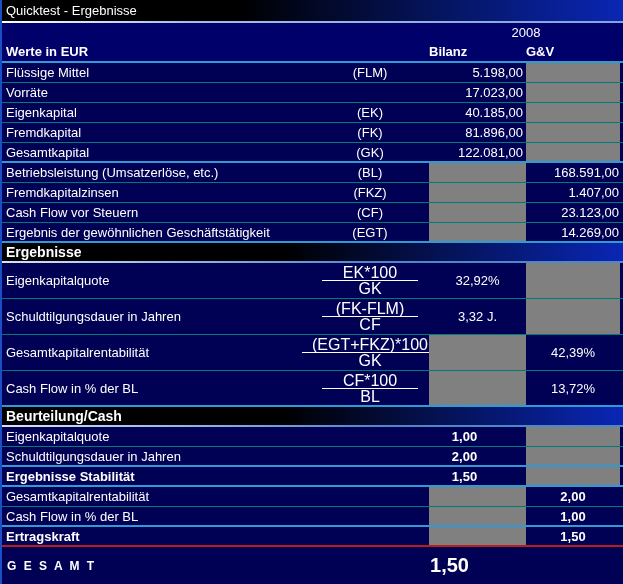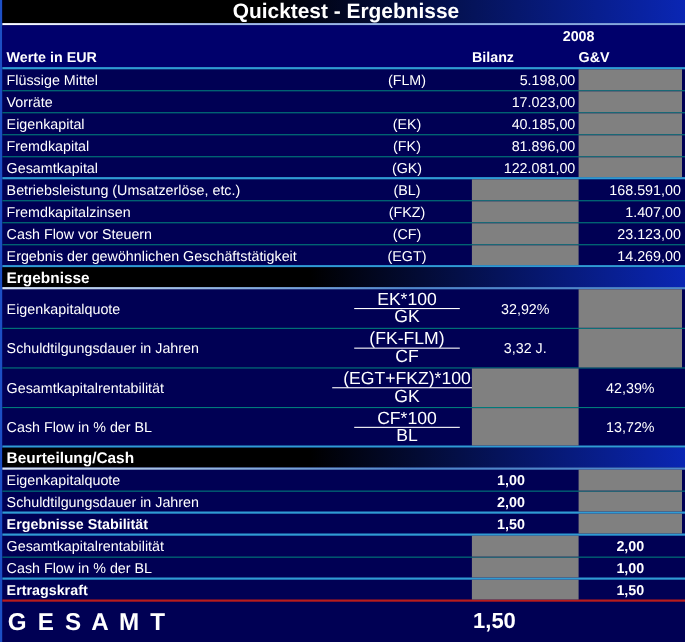--- a/index.html
+++ b/index.html
@@ -6,23 +6,22 @@
   .app{
     width:623px;height:584px;box-sizing:border-box;
     background:#000054;color:#fff;
     font-family:"Liberation Sans",sans-serif;font-size:13px;
     display:flex;flex-direction:column;overflow:hidden;
     border-left:2px solid #1c4fc4;
   }
   
   .titlebar{
     height:21px;flex:0 0 21px;display:flex;align-items:center;padding-left:4px;
-    font-weight:bold;font-size:19px;
+    font-weight:normal;font-size:13px;
     background:linear-gradient(90deg,#000 0%,#000 38%,#0a26b4 100%);
-    justify-content:center;
   }
   .title-underline{height:2px;flex:0 0 2px;background:linear-gradient(90deg,#ffffff,#a5bde8 30%,#7fa4dd 100%);}
   .secbar{
     height:18px;flex:0 0 18px;display:flex;align-items:center;padding-left:4px;
     font-weight:bold;font-size:14px;
     background:linear-gradient(90deg,#000 0%,#000 45%,#0a26b4 100%);
   }
   .sec-underline{height:2px;flex:0 0 2px;background:linear-gradient(90deg,#d7e4f4,#4f87c9 60%,#4f87c9 100%);}
   
   .headrows{background:#00006b;}
@@ -44,24 +43,24 @@
   .num-c{justify-content:center;}
   .shift-l{padding-right:26px;}
   .bold{font-weight:bold;}
   .gray{background:#808080;}
   
   .frac{display:flex;flex-direction:column;align-items:center;font-size:16px;line-height:15px;}
   .frac-top{border-bottom:1px solid #fff;padding:0 10px;min-width:76px;text-align:center;}
   .frac-bottom{text-align:center;}
   
   .hl{font-weight:bold;}
-  .span2{width:194px;display:flex;justify-content:center;font-weight:bold;}
+  .span2{width:194px;display:flex;justify-content:center;font-weight:normal;}
   
   .gesamt{flex:1;display:flex;align-items:center;}
-  .gesamt-label{flex:1;padding-left:5px;font-size:22px;font-weight:bold;letter-spacing:2px;}
+  .gesamt-label{flex:1;padding-left:5px;font-size:12px;font-weight:bold;letter-spacing:2px;}
   .gesamt-spacer{width:118px;}
   .gesamt-value{width:97px;display:flex;justify-content:center;padding-right:28px;
                 font-size:20px;font-weight:bold;}
   .gesamt-tail{width:97px;}
 </style>
 </head>
 <body>
 
 <div class="app">
 

